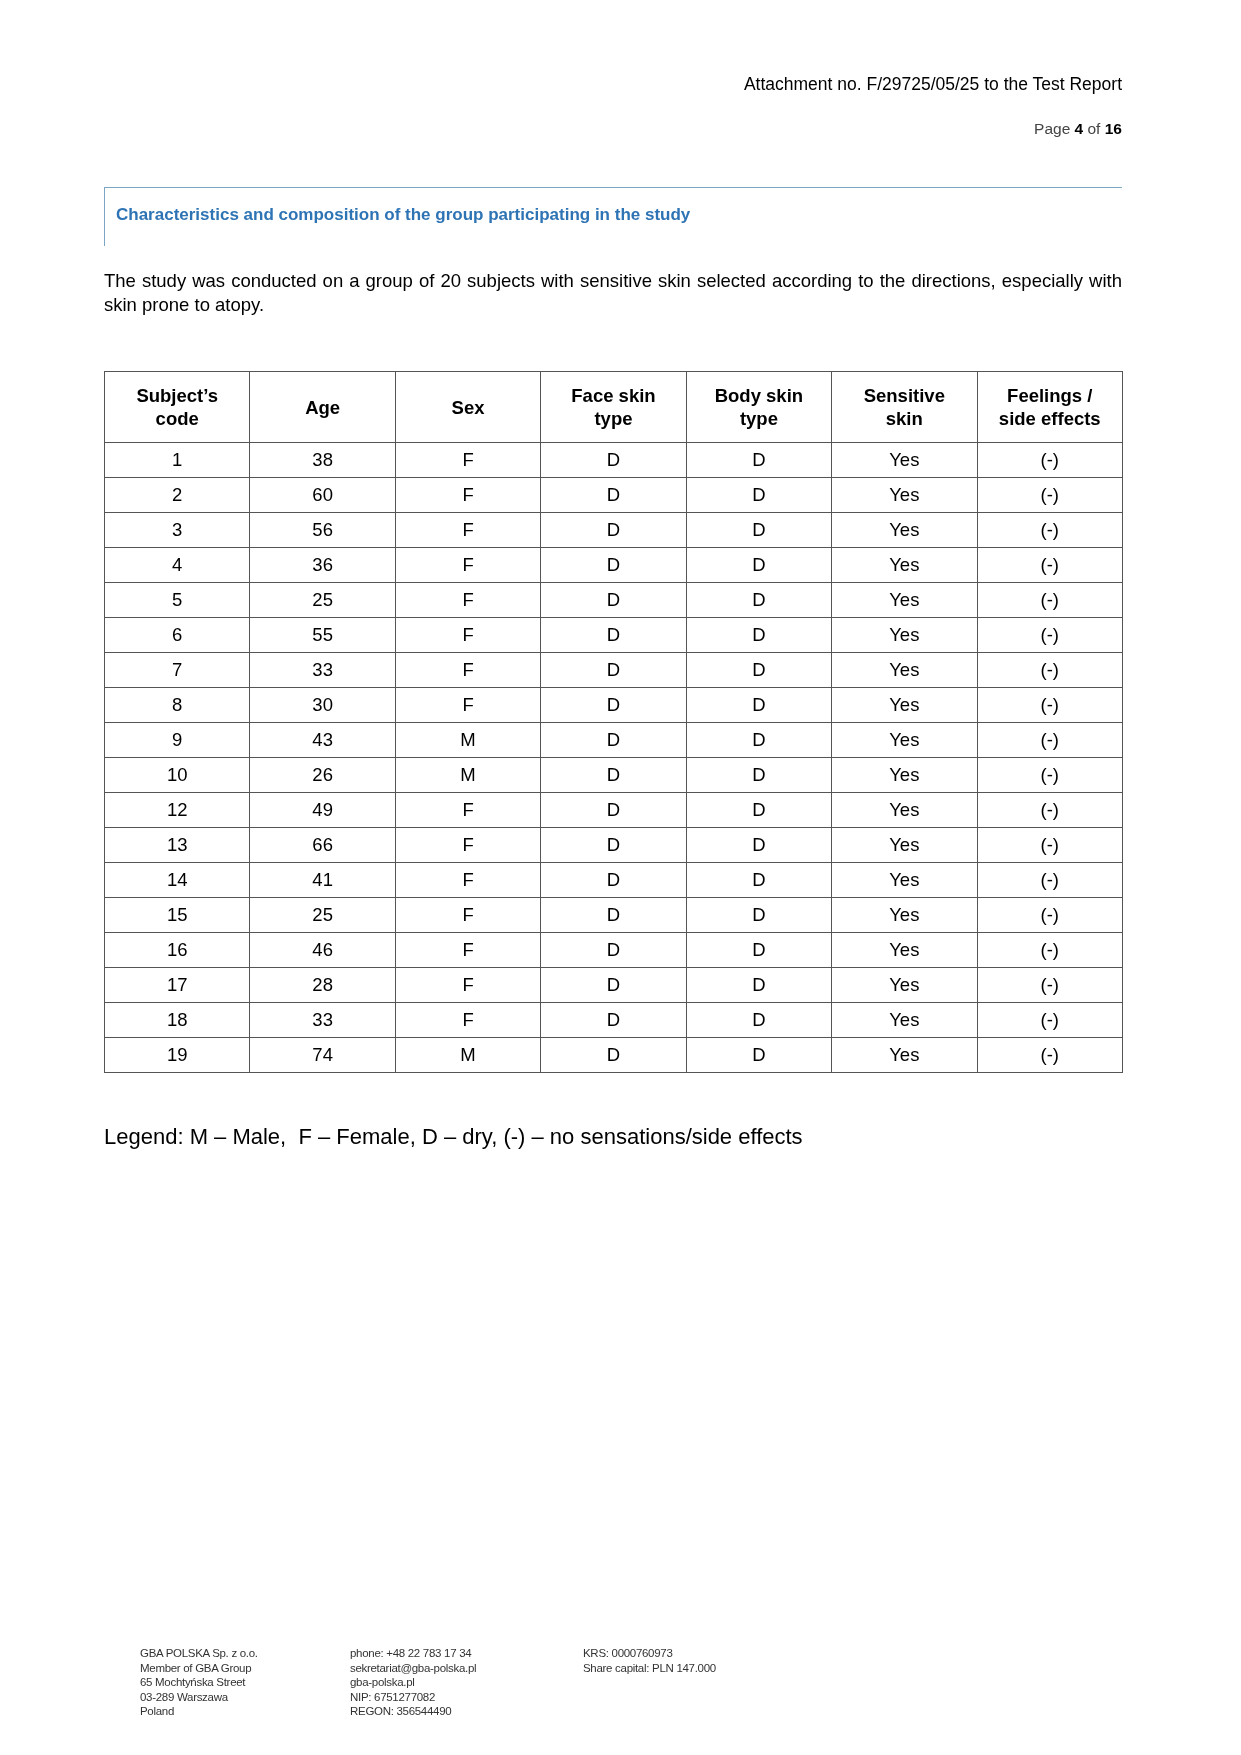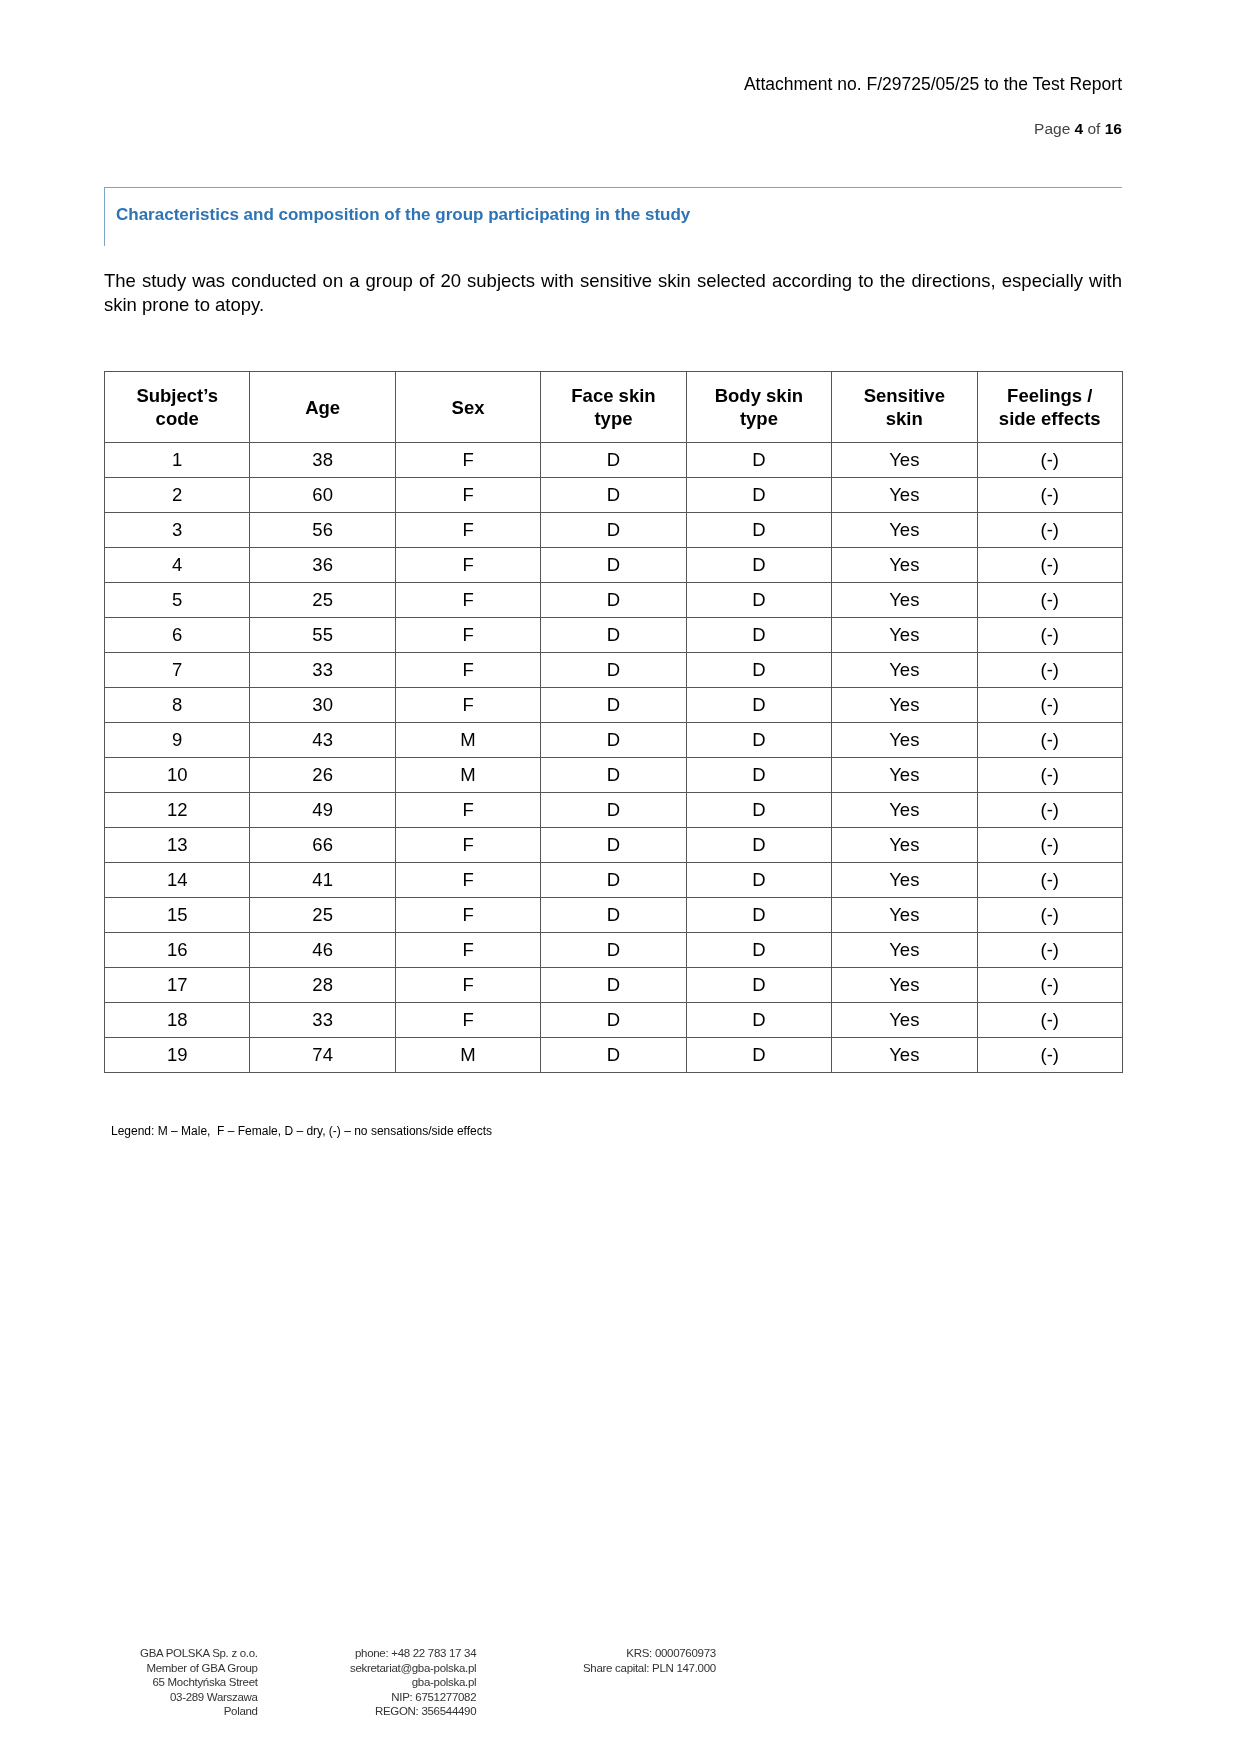--- a/index.html
+++ b/index.html
@@ -40,27 +40,27 @@
     border: 1.5px solid #555; text-align: center; padding: 0;
   }
   table.subjects th {
     height: 70px; font-size: 18.5px; font-weight: bold; line-height: 23px;
   }
   table.subjects td {
     height: 34px; font-size: 18.5px;
   }
 
   .legend {
-    position: absolute; left: 111px; top: 1124px;
-    font-size: 12px; white-space: pre;
+    position: absolute; left: 104px; top: 1124px;
+    font-size: 22px; white-space: pre;
   }
 
   .footer {
     position: absolute; top: 1646px; font-size: 11.5px; line-height: 14.6px;
-    color: #333; letter-spacing: -0.3px; text-align: right;
+    color: #333; letter-spacing: -0.3px;
   }
   .footer div { white-space: nowrap; }
   .footer.col1 { left: 140px; }
   .footer.col2 { left: 350px; }
   .footer.col3 { left: 583px; }
 </style>
 </head>
 <body>
 
 <div class="header-line">Attachment no. F/29725/05/25 to the Test Report</div>

